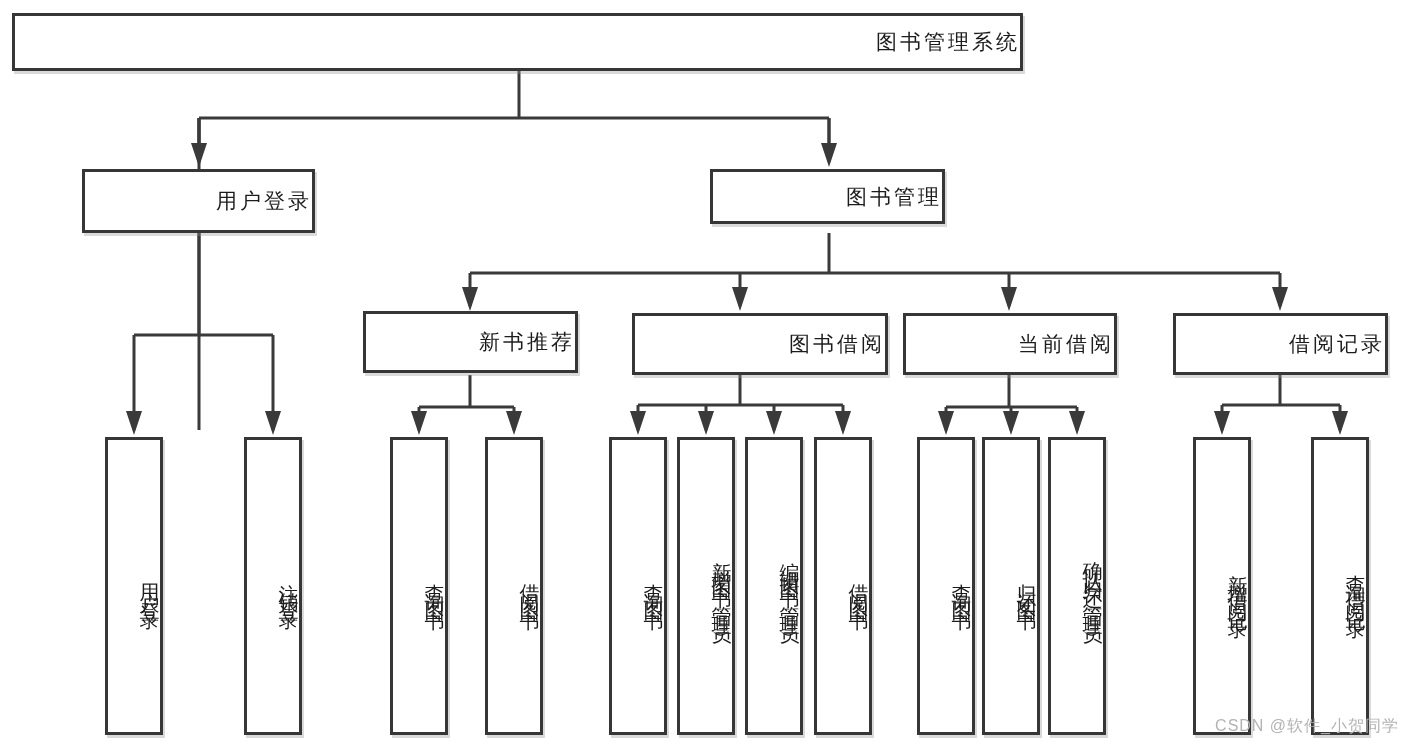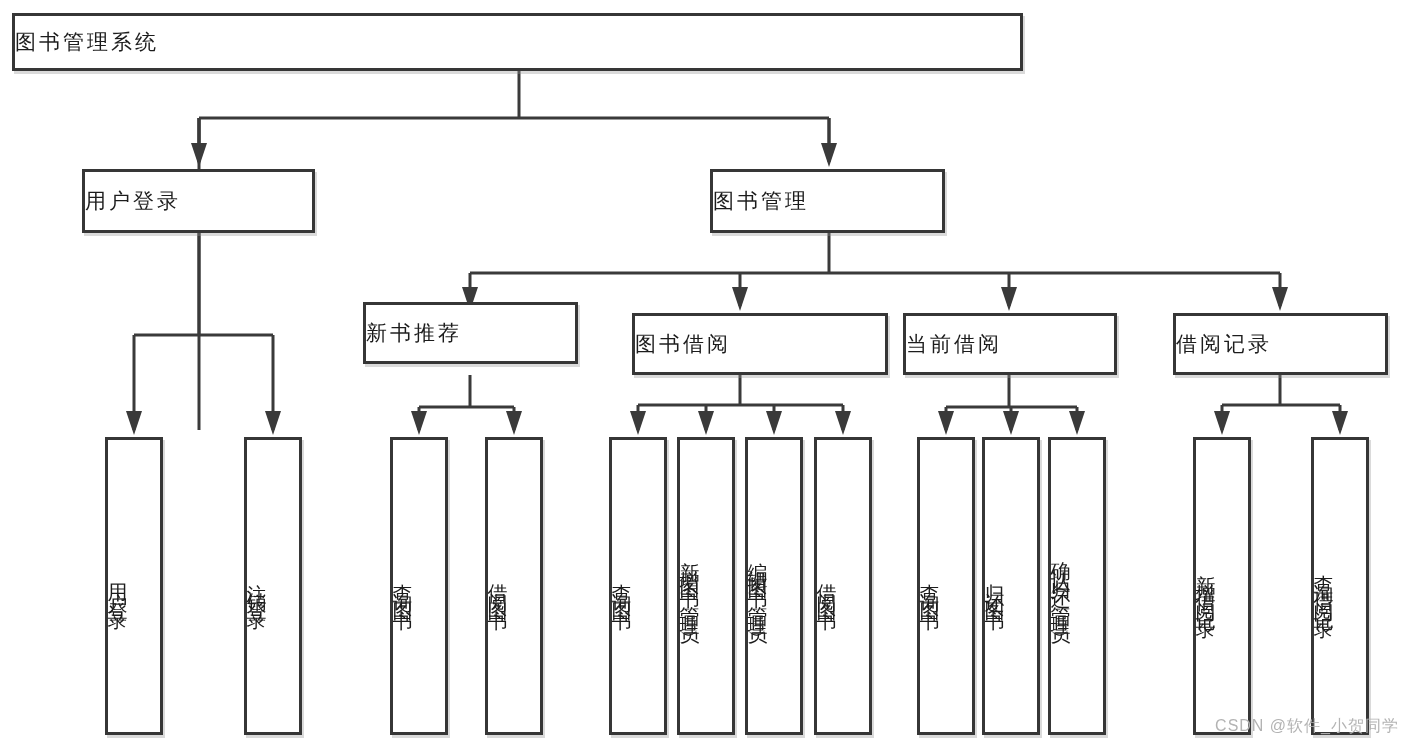--- a/index.html
+++ b/index.html
@@ -18,21 +18,21 @@
     z-index: 1;
   }
   .node {
     position: absolute;
     box-sizing: border-box;
     background: #ffffff;
     border: 3px solid #363636;
     box-shadow: 2px 3px 0 rgba(150,150,150,0.35);
     display: flex;
     align-items: center;
-    justify-content: flex-start;
+    justify-content: flex-end;
     color: #1c1c1c;
     z-index: 2;
   }
   .node .h-label {
     font-size: 21px;
     letter-spacing: 3px;
     white-space: nowrap;
   }
   .leaf { border-width: 3px; }
   .leaf .v-label {
@@ -108,25 +108,25 @@
     </g>
   </svg>
 
   <div class="node" style="left:12px; top:13px; width:1011px; height:58px;">
     <span class="h-label">图书管理系统</span>
   </div>
 
   <div class="node" style="left:82px; top:169px; width:233px; height:64px;">
     <span class="h-label">用户登录</span>
   </div>
-  <div class="node" style="left:710px; top:169px; width:235px; height:64px;font-family:Liberation Mono, monospace;">
+  <div class="node" style="left:710px; top:169px; width:235px; height:55px;font-family:Liberation Mono, monospace;">
     <span class="h-label">图书管理</span>
   </div>
 
-  <div class="node" style="left:363px; top:302px; width:215px; height:62px;">
+  <div class="node" style="left:363px; top:311px; width:215px; height:62px;">
     <span class="h-label">新书推荐</span>
   </div>
   <div class="node" style="left:632px; top:313px; width:256px; height:62px;">
     <span class="h-label">图书借阅</span>
   </div>
   <div class="node" style="left:1173px; top:313px; width:215px; height:62px;">
     <span class="h-label">借阅记录</span>
   </div>
   <div class="node" style="left:903px; top:313px; width:214px; height:62px;">
     <span class="h-label">当前借阅</span>

